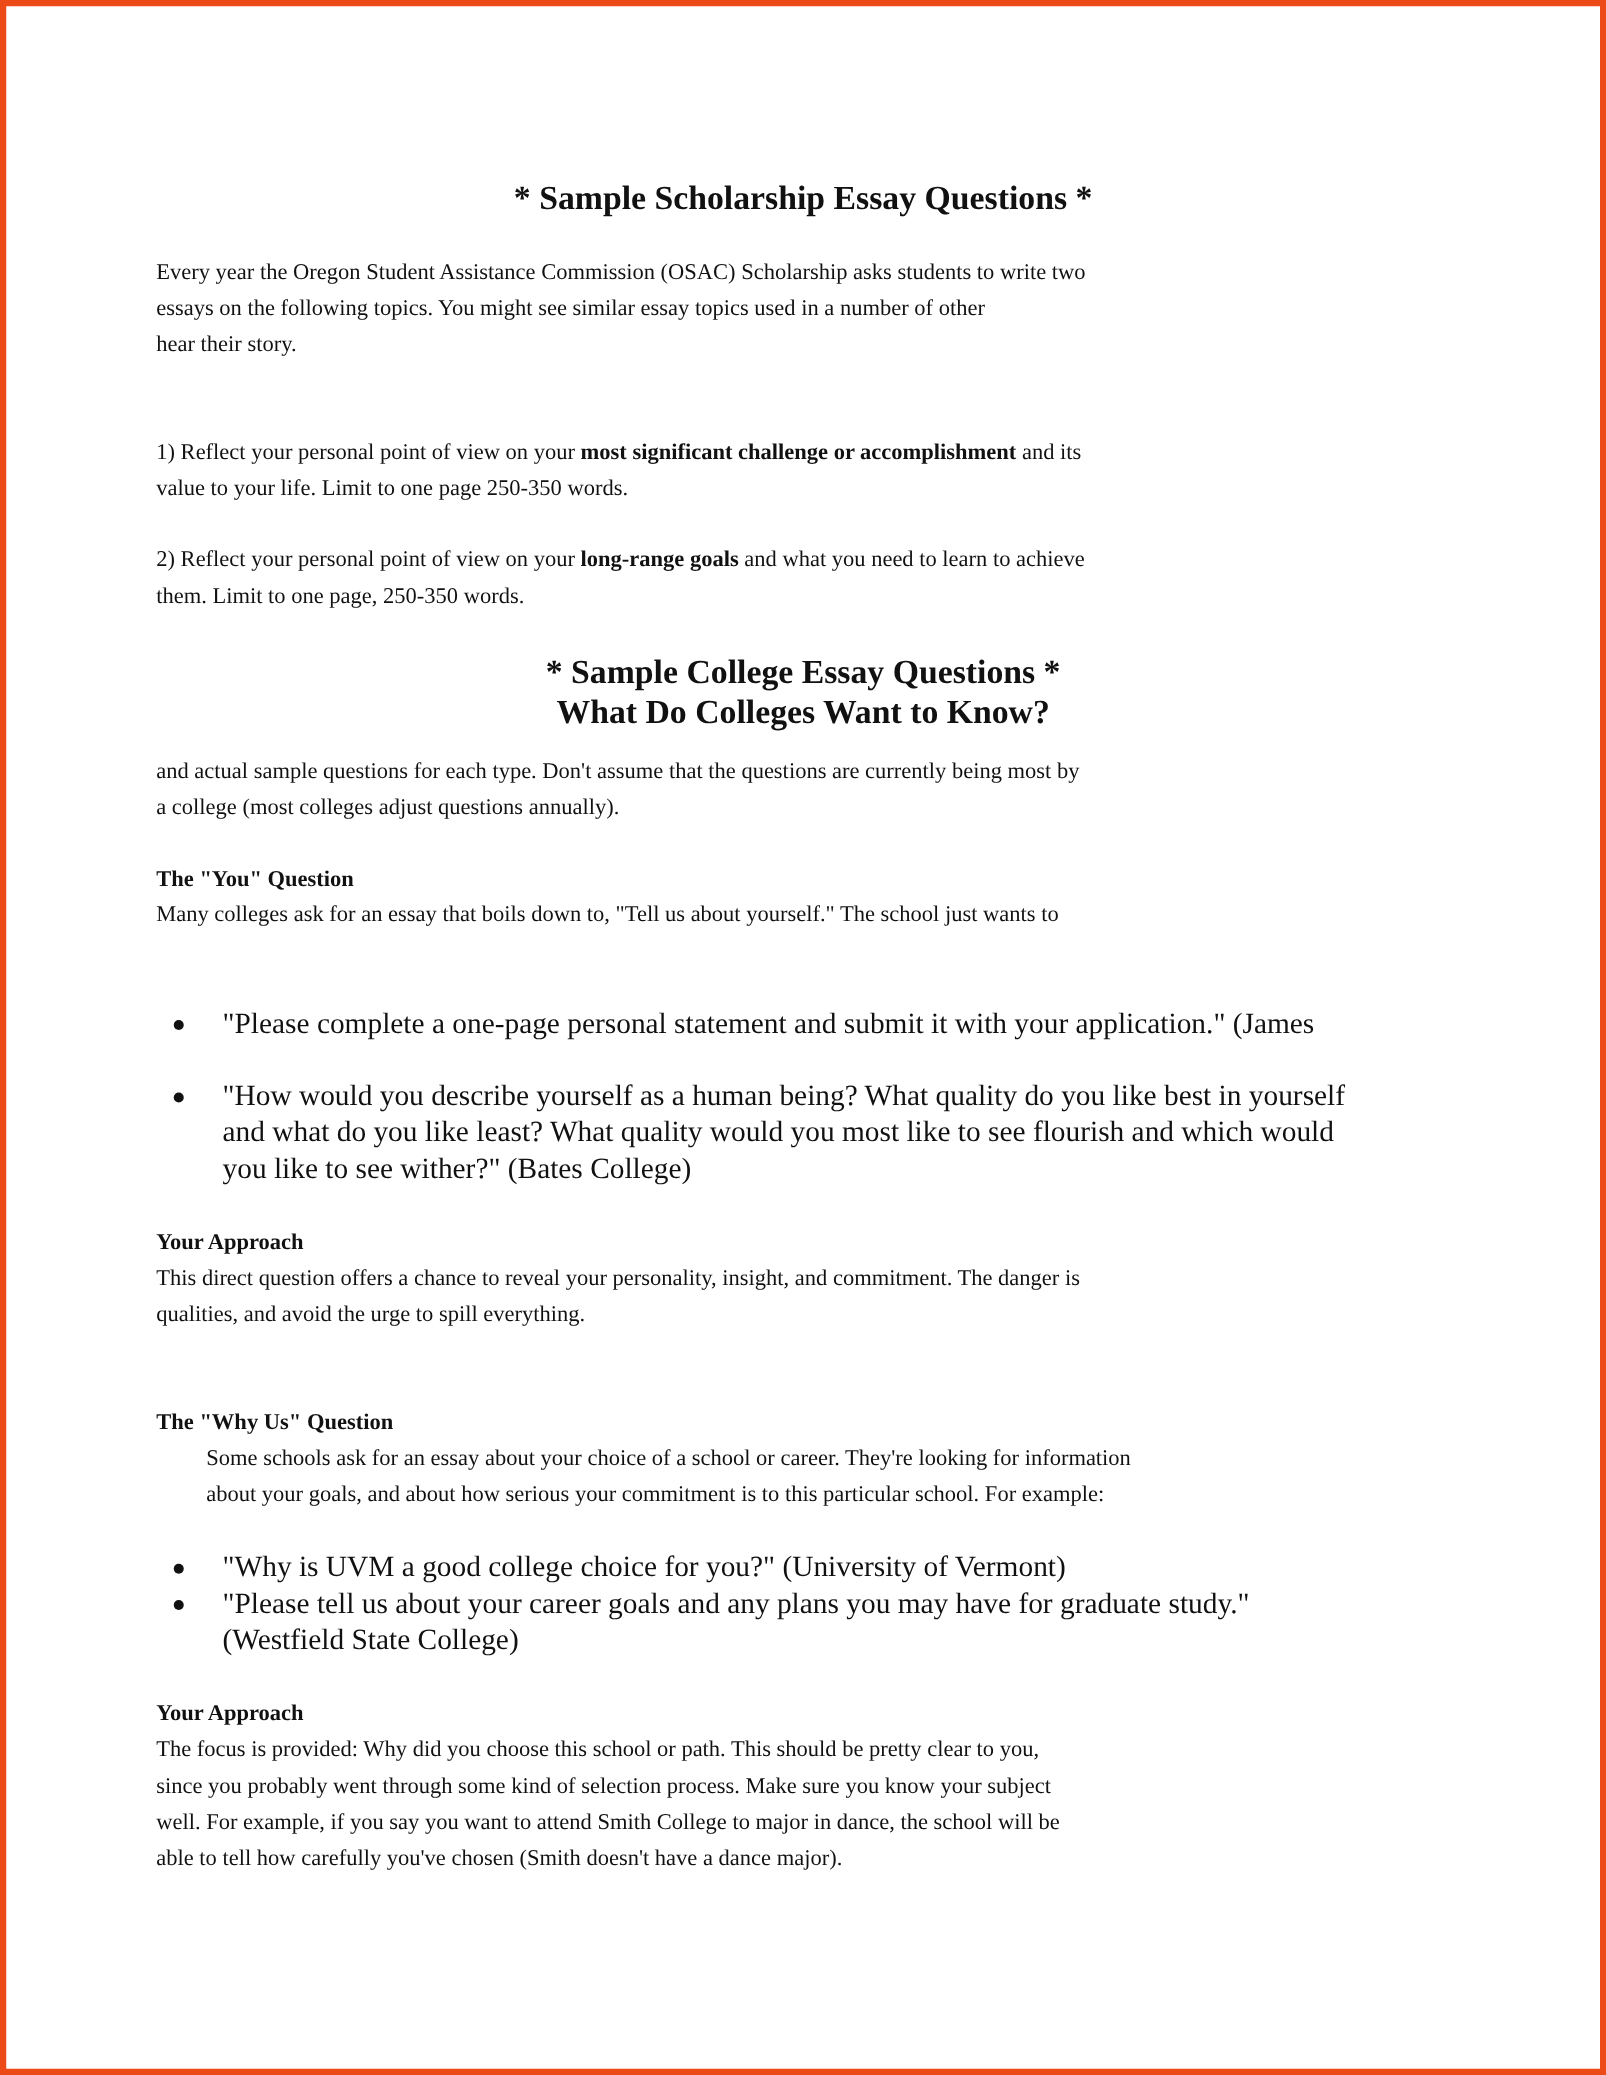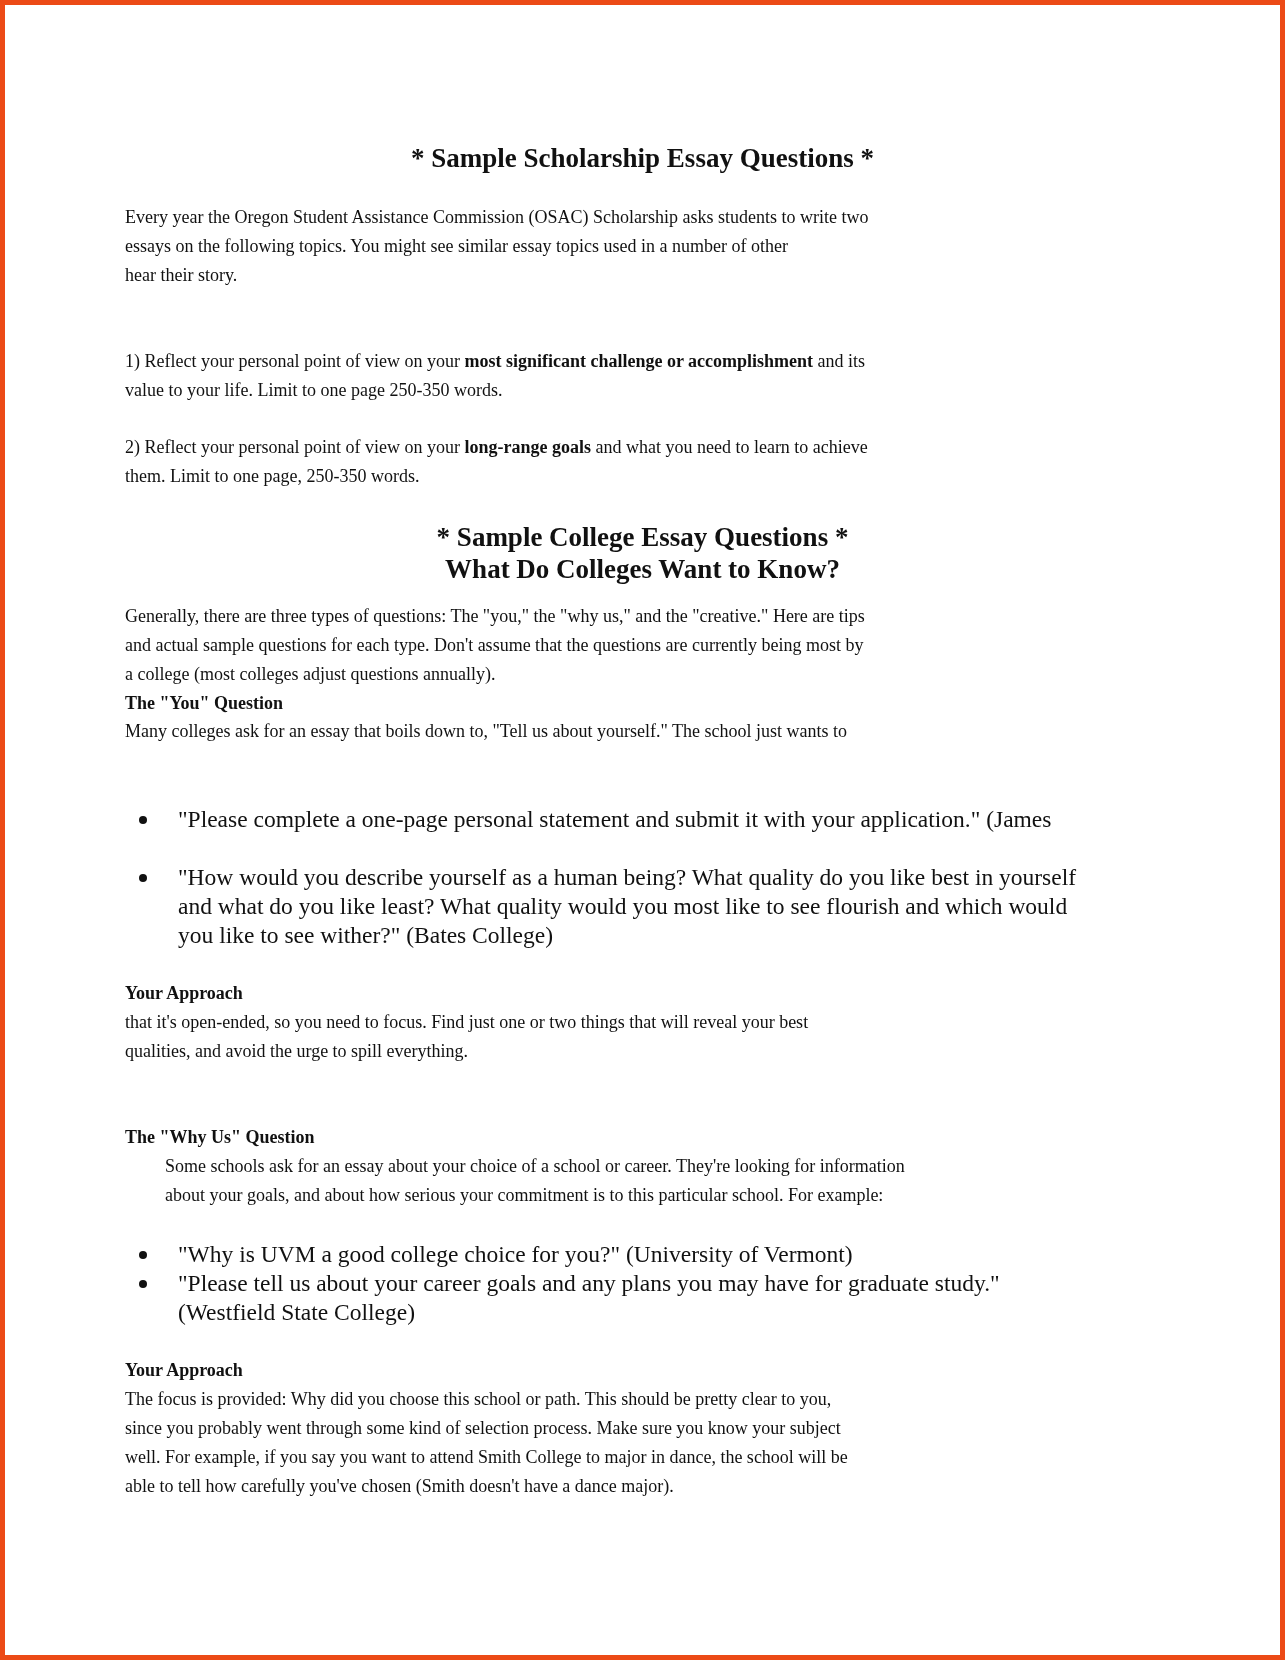--- a/index.html
+++ b/index.html
@@ -44,21 +44,20 @@
 
 <div class="blk" style="top:433px;">
   <span class="line"><span>2) Reflect your personal point of view on your </span><b>long-range goals</b><span> and what you need to learn to achieve</span></span>
   <span class="line">them. Limit to one page, 250-350 words.</span>
 </div>
 
 <div class="ctr t1" style="top:521px;">* Sample College Essay Questions *</div>
 <div class="ctr t1" style="top:553px;">What Do Colleges Want to Know?</div>
 
 <div class="blk" style="top:602px;">
-  <span class="line">Generally, there are three types of questions: The "you," the "why us," and the "creative." Here are tips</span>
   <span class="line">and actual sample questions for each type. Don't assume that the questions are currently being most by</span>
   <span class="line">a college (most colleges adjust questions annually).</span>
 </div>
 
 <div class="blk h" style="top:689px;">The "You" Question</div>
 <div class="blk" style="top:717px;">
   <span class="line">Many colleges ask for an essay that boils down to, "Tell us about yourself." The school just wants to</span>
 </div>
 
 <div class="bullet-row" style="top:805px;">
@@ -71,21 +70,21 @@
   <span class="dot"></span>
   <div class="btext">
     <span class="line">"How would you describe yourself as a human being? What quality do you like best in yourself</span>
     <span class="line">and what do you like least? What quality would you most like to see flourish and which would</span>
     <span class="line">you like to see wither?" (Bates College)</span>
   </div>
 </div>
 
 <div class="blk h" style="top:979px;">Your Approach</div>
 <div class="blk" style="top:1008px;">
-  <span class="line">that it's open-ended, so you need to focus. Find just one or two things that will reveal your best</span>
+  <span class="line">This direct question offers a chance to reveal your personality, insight, and commitment. The danger is</span>
   <span class="line">qualities, and avoid the urge to spill everything.</span>
 </div>
 
 <div class="blk h" style="top:1123px;">The "Why Us" Question</div>
 <div class="blk" style="top:1152px;margin-left:40px;">
   <span class="line">Some schools ask for an essay about your choice of a school or career. They're looking for information</span>
   <span class="line">about your goals, and about how serious your commitment is to this particular school. For example:</span>
 </div>
 
 <div class="bullet-row" style="top:1240px;">

